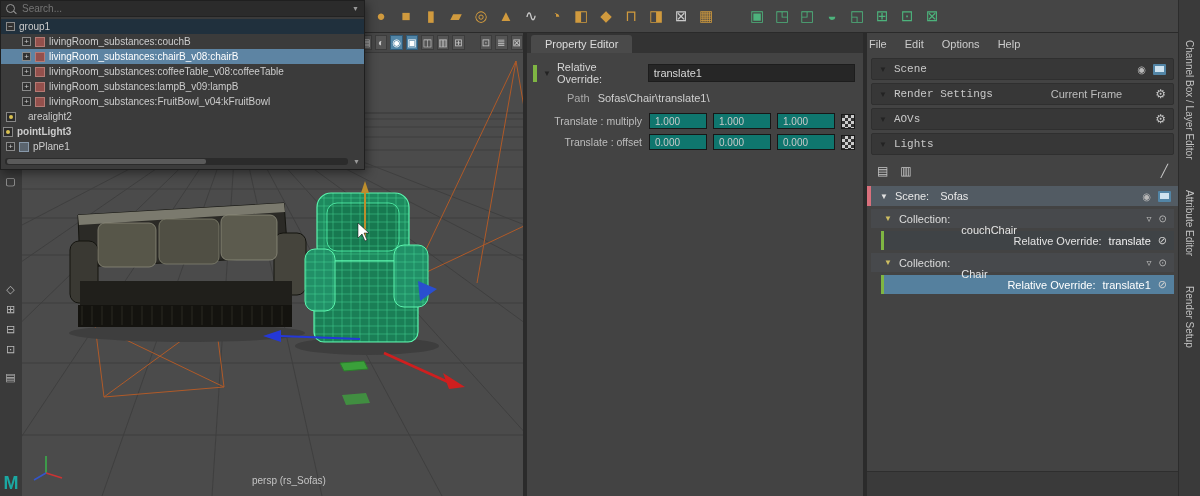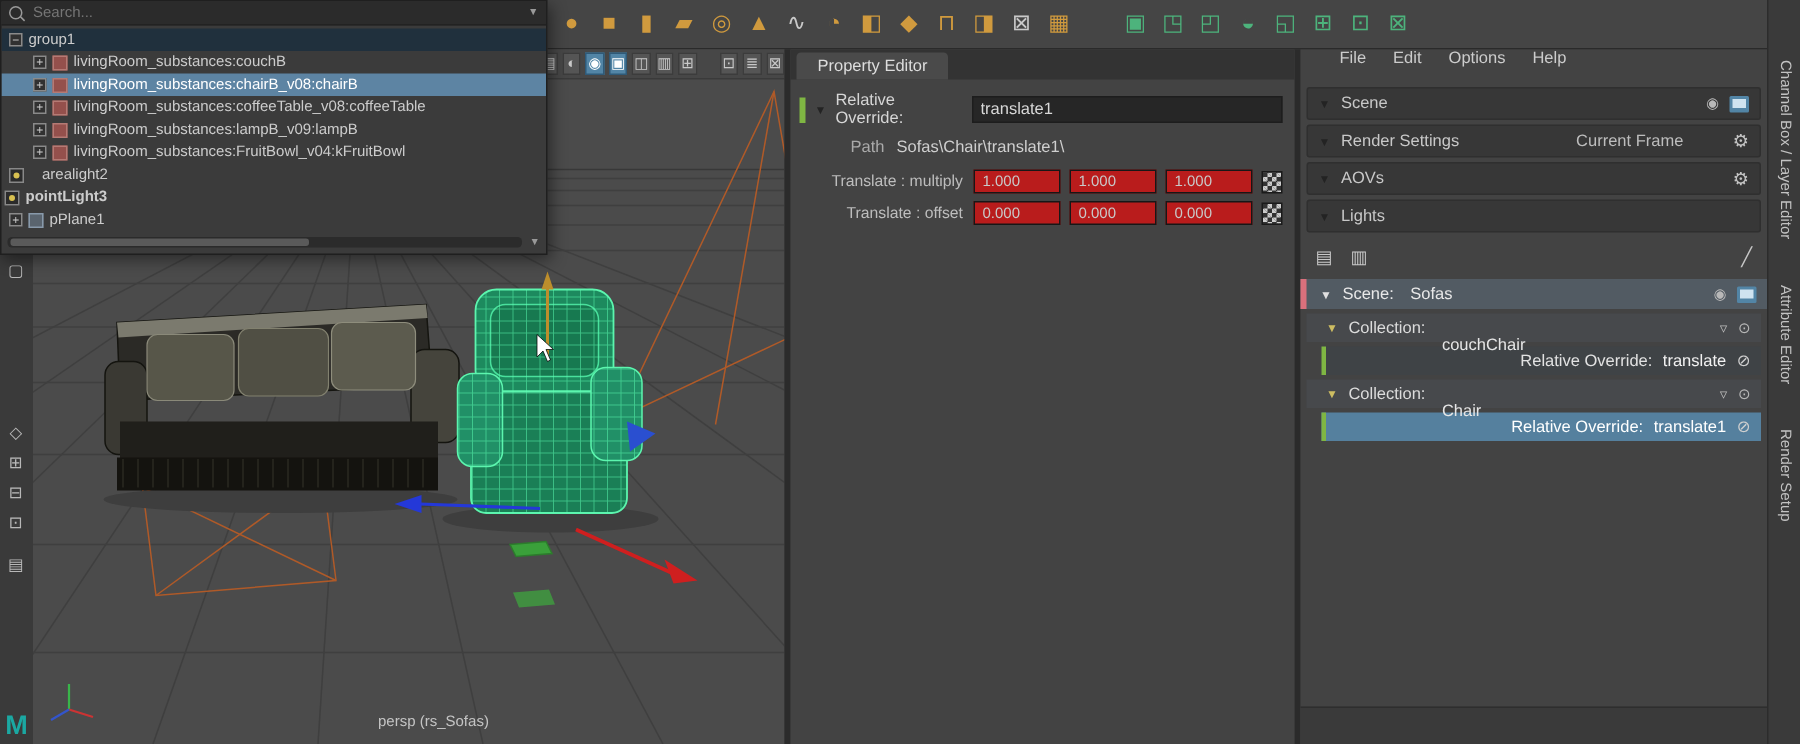--- a/index.html
+++ b/index.html
@@ -35,33 +35,33 @@
   .ov-head{display:flex;align-items:center;gap:6px;margin-bottom:7px;}
   .gbar{width:4px;height:17px;background:#7fb643;flex:0 0 4px;}
   .tri-dark{color:#232323;font-size:8px;}
   .ov-label{color:#d6d6d6;}
   .ov-field{background:#262626;border:1px solid #1d1d1d;color:#d8d8d8;height:16px;width:203px;
             font-size:11px;padding:0 5px;font-family:inherit;outline:none;}
   .path-row{margin:0 0 9px 34px;color:#aaa;}
   .path-row .path-val{color:#cfcfcf;margin-left:8px;}
   .val-row{display:flex;align-items:center;margin-bottom:5px;}
   .val-label{width:118px;text-align:right;color:#bdbdbd;margin-right:7px;font-size:10.5px;}
-  .num-field{width:46px;height:14px;background:#b91c1c;border:1px solid #171717;color:#c9c9c9;
+  .num-field{width:46px;height:14px;background:#0f766e;border:1px solid #171717;color:#c9c9c9;
              font-size:10px;padding:0 5px;margin-right:6px;font-family:inherit;outline:none;}
   .checker{width:13px;height:13px;border:1px solid #1a1a1a;cursor:pointer;
      background-image:linear-gradient(45deg,#ccc 25%,transparent 25%,transparent 75%,#ccc 75%),
                       linear-gradient(45deg,#ccc 25%,#333 25%,#333 75%,#ccc 75%);
      background-size:6px 6px;background-position:0 0,3px 3px;}
   
   .rs{position:absolute;left:867px;top:33px;width:311px;height:463px;background:#434343;box-sizing:border-box;}
-  .rs-menu{height:22px;display:flex;gap:18px;padding:0 26px;color:#ccc;}
+  .rs-menu{height:22px;display:flex;align-items:center;gap:18px;padding:0 2px;color:#ccc;}
   .rs-menu span{cursor:pointer;}
   .rs-section{height:20px;margin:3px 4px;background:#373737;border:1px solid #2f2f2f;border-radius:2px;
               display:flex;align-items:center;gap:7px;padding:0 7px;cursor:pointer;}
-  .rs-sec-label{color:#c8c8c8;}
+  .rs-sec-label{color:#c8c8c8;font-family:Liberation Mono, monospace;}
   .rs-note{margin-left:auto;color:#bdbdbd;padding-right:26px;}
   .rs-right{display:flex;align-items:center;gap:7px;}
   .ml-auto{margin-left:auto;}
   .eye{color:#b8b8b8;font-size:10px;cursor:pointer;}
   .gear{color:#c4c4c4;font-size:12px;cursor:pointer;}
   .monitor{width:13px;height:11px;background:#5285a6;border-radius:1px;position:relative;cursor:pointer;}
   .monitor::after{content:'';position:absolute;left:2px;right:2px;top:2px;bottom:3px;background:#cfe3f0;}
   .rs-tools{display:flex;align-items:center;gap:12px;padding:6px 10px 4px;font-size:12px;color:#c8c8c8;}
   .rs-tools span{cursor:pointer;}
   .rs-layer{height:20px;margin:4px 0 2px;background:#525b63;display:flex;align-items:center;gap:7px;

